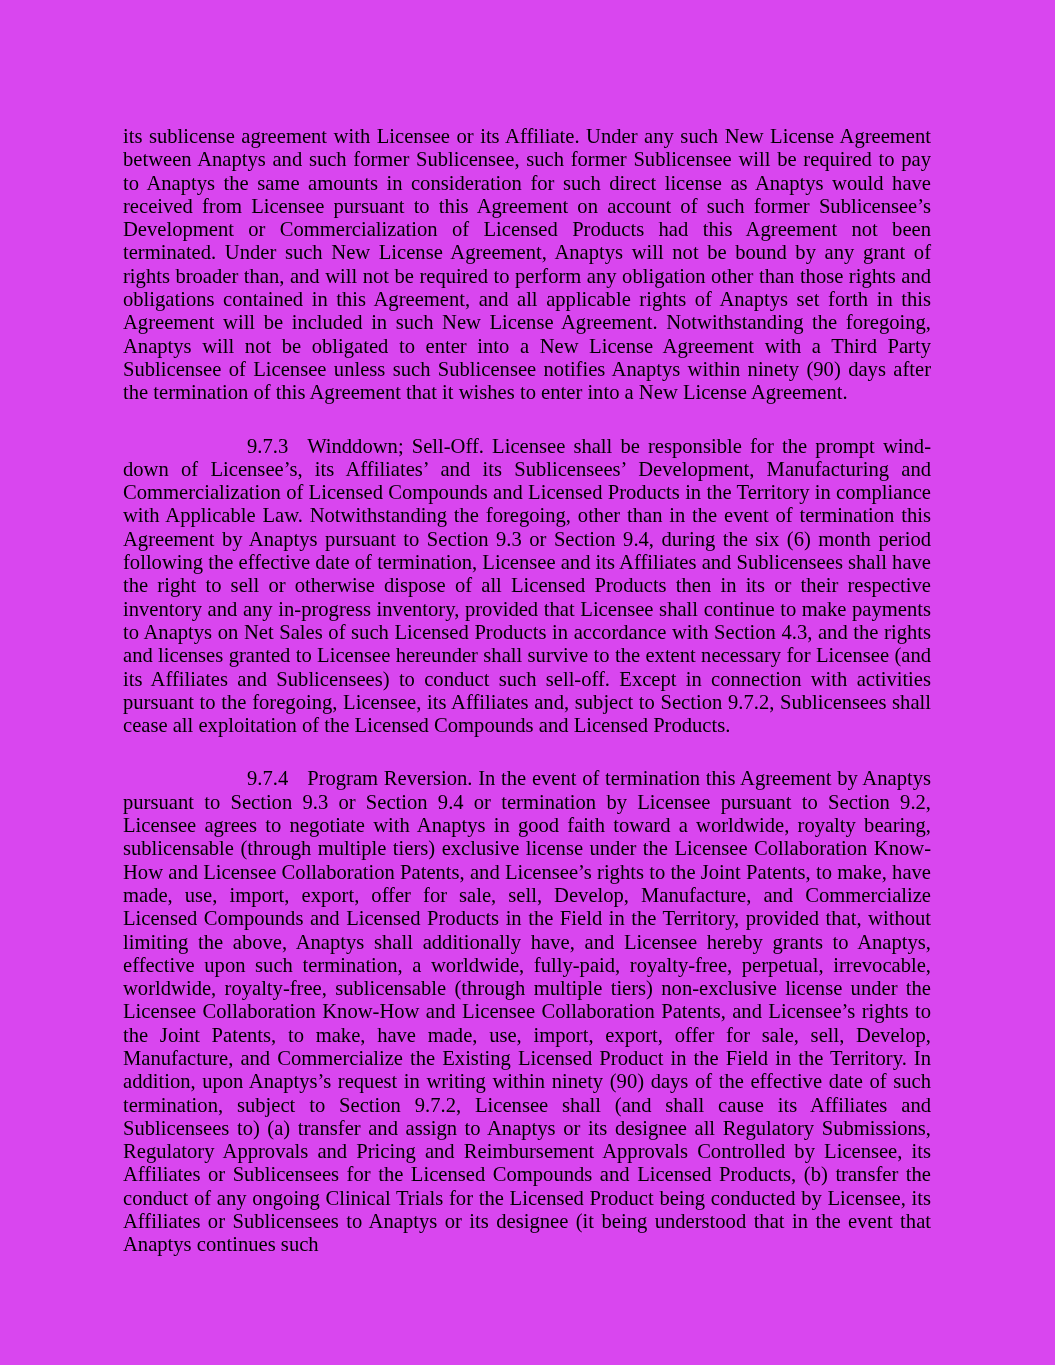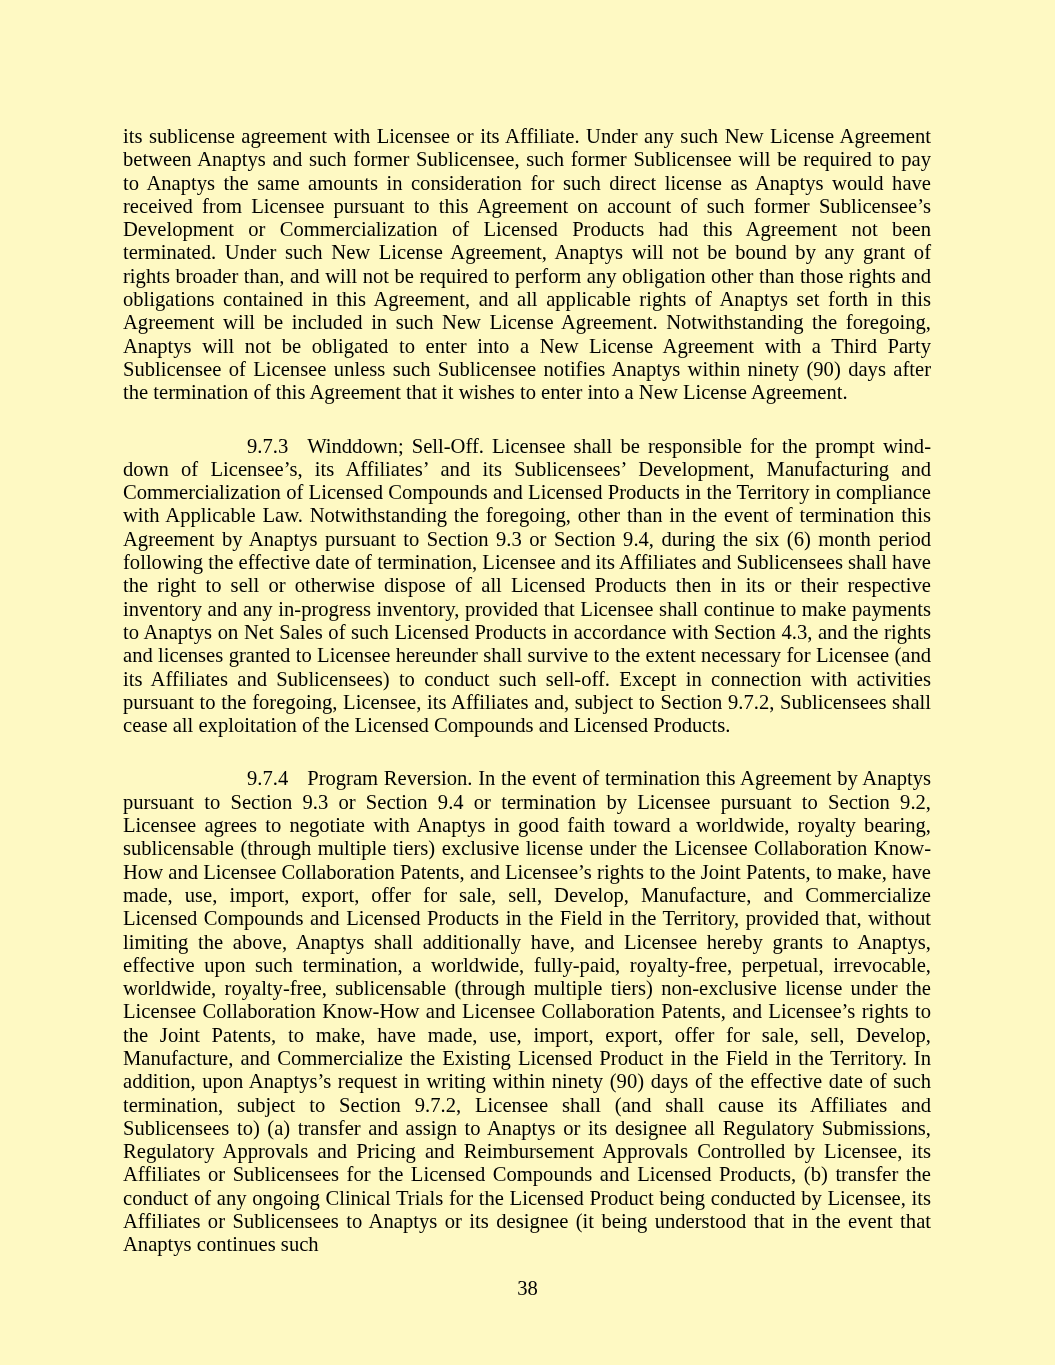--- a/index.html
+++ b/index.html
@@ -5,21 +5,21 @@
   html, body {
     margin: 0;
     padding: 0;
     background: #ffffff;
   }
   .page {
     position: relative;
     width: 1055px;
     height: 1365px;
     box-sizing: border-box;
-    background: #fef9c3;
+    background: #d946ef;
     color: #000000;
     font-family: "Liberation Serif", serif;
     font-size: 20.6px;
     padding: 125px 124px 0 123px;
     overflow: hidden;
   }
   .para {
     margin: 0 0 30px 0;
     line-height: 23.3px;
     text-align: justify;
@@ -47,15 +47,14 @@
 <body>
 
 <div class="page">
 
   <p class="para"><span>its sublicense agreement with Licensee or its Affiliate. Under any such New License Agreement between Anaptys and such former Sublicensee, such former Sublicensee will be required to pay to Anaptys the same amounts in consideration for such direct license as Anaptys would have received from Licensee pursuant to this Agreement on account of such former Sublicensee’s Development or Commercialization of Licensed Products had this Agreement not been terminated. Under such New License Agreement, Anaptys will not be bound by any grant of rights broader than, and will not be required to perform any obligation other than those rights and obligations contained in this Agreement, and all applicable rights of Anaptys set forth in this Agreement will be included in such New License Agreement. Notwithstanding the foregoing, Anaptys will not be obligated to enter into a New License Agreement with a Third Party Sublicensee of Licensee unless such Sublicensee notifies Anaptys within ninety (90) days after the termination of this Agreement that it wishes to enter into a New License Agreement.</span></p>
 
   <p class="para section-para"><b class="sec-label">9.7.3</b><span class="tab"></span><b class="sec-label">Winddown; Sell-Off</b><span>. Licensee shall be responsible for the prompt wind-down of Licensee’s, its Affiliates’ and its Sublicensees’ Development, Manufacturing and Commercialization of Licensed Compounds and Licensed Products in the Territory in compliance with Applicable Law. Notwithstanding the foregoing, other than in the event of termination this Agreement by Anaptys pursuant to Section 9.3 or Section 9.4, during the six (6) month period following the effective date of termination, Licensee and its Affiliates and Sublicensees shall have the right to sell or otherwise dispose of all Licensed Products then in its or their respective inventory and any in-progress inventory, provided that Licensee shall continue to make payments to Anaptys on Net Sales of such Licensed Products in accordance with Section 4.3, and the rights and licenses granted to Licensee hereunder shall survive to the extent necessary for Licensee (and its Affiliates and Sublicensees) to conduct such sell-off. Except in connection with activities pursuant to the foregoing, Licensee, its Affiliates and, subject to Section 9.7.2, Sublicensees shall cease all exploitation of the Licensed Compounds and Licensed Products.</span></p>
 
   <p class="para section-para"><b class="sec-label">9.7.4</b><span class="tab"></span><b class="sec-label">Program Reversion</b><span>. In the event of termination this Agreement by Anaptys pursuant to Section 9.3 or Section 9.4 or termination by Licensee pursuant to Section 9.2, Licensee agrees to negotiate with Anaptys in good faith toward a worldwide, royalty bearing, sublicensable (through multiple tiers) exclusive license under the Licensee Collaboration Know-How and Licensee Collaboration Patents, and Licensee’s rights to the Joint Patents, to make, have made, use, import, export, offer for sale, sell, Develop, Manufacture, and Commercialize Licensed Compounds and Licensed Products in the Field in the Territory, provided that, without limiting the above, Anaptys shall additionally have, and Licensee hereby grants to Anaptys, effective upon such termination, a worldwide, fully-paid, royalty-free, perpetual, irrevocable, worldwide, royalty-free, sublicensable (through multiple tiers) non-exclusive license under the Licensee Collaboration Know-How and Licensee Collaboration Patents, and Licensee’s rights to the Joint Patents, to make, have made, use, import, export, offer for sale, sell, Develop, Manufacture, and Commercialize the Existing Licensed Product in the Field in the Territory. In addition, upon Anaptys’s request in writing within ninety (90) days of the effective date of such termination, subject to Section 9.7.2, Licensee shall (and shall cause its Affiliates and Sublicensees to) (a) transfer and assign to Anaptys or its designee all Regulatory Submissions, Regulatory Approvals and Pricing and Reimbursement Approvals Controlled by Licensee, its Affiliates or Sublicensees for the Licensed Compounds and Licensed Products, (b) transfer the conduct of any ongoing Clinical Trials for the Licensed Product being conducted by Licensee, its Affiliates or Sublicensees to Anaptys or its designee (it being understood that in the event that Anaptys continues such</span></p>
 
-  <div class="page-number">38</div>
 
 </div>
 
 </body></html>

